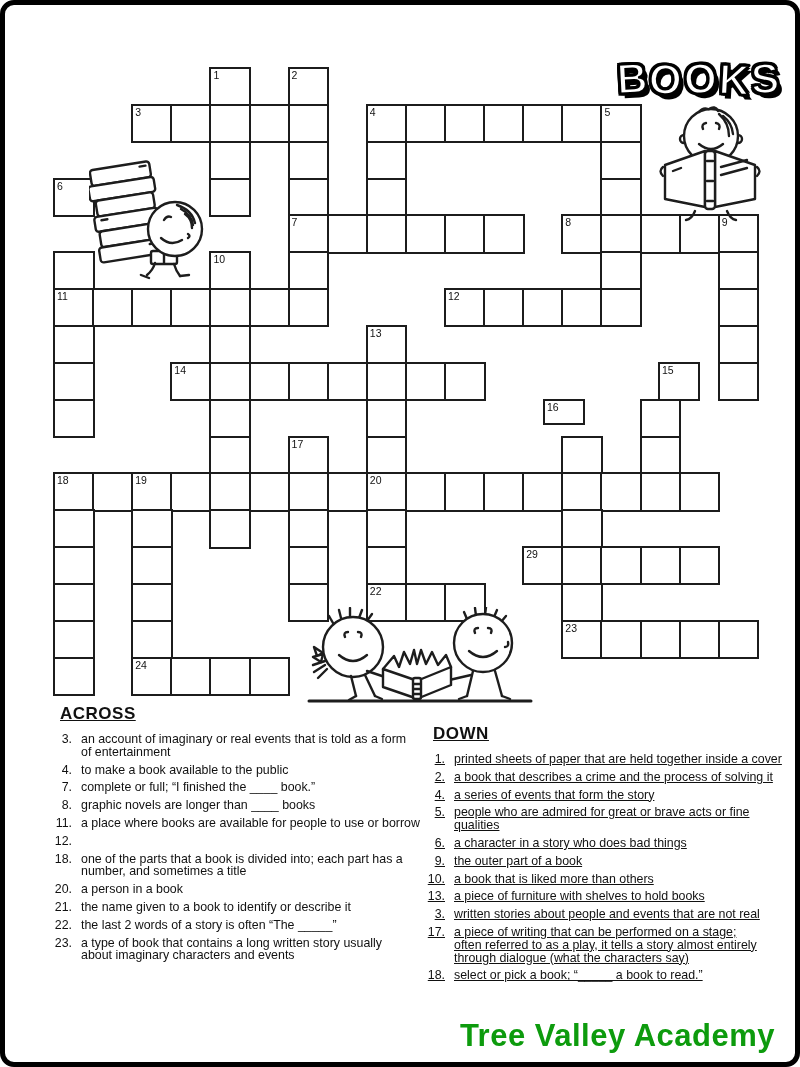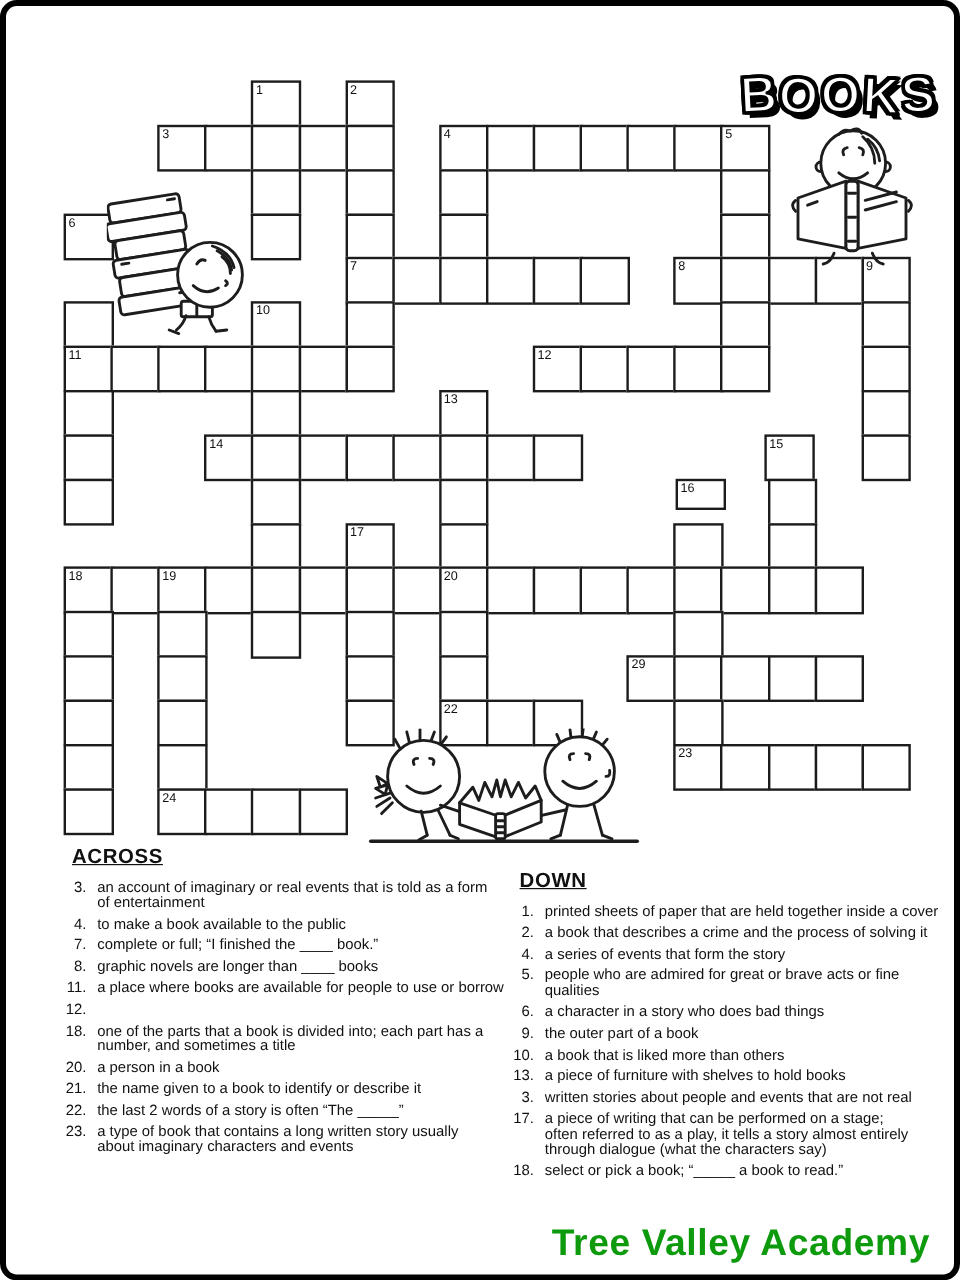--- a/index.html
+++ b/index.html
@@ -23,21 +23,21 @@
 
   
   .illu{position:absolute;}
   #illu-stack{left:84px;top:148px;width:122px;height:142px;}
   #illu-reader{left:645px;top:96px;width:120px;height:122px;}
   #illu-kids{left:294px;top:602px;width:244px;height:98px;}
 
   
   .clue-section{position:absolute;}
   #across-section{left:34px;top:699px;width:384px;}
-  #down-section{left:407px;top:719px;width:386px;}
+  #down-section{left:407px;top:719px;width:386px;text-decoration:underline;}
   .clue-heading{font-size:17px;font-weight:bold;text-decoration:underline;margin:0 0 9px 21px;letter-spacing:0.5px;}
   .clue-list{list-style:none;margin:0;padding:0;}
   .clue-list li{display:flex;margin-bottom:5px;}
   .cnum{width:33px;text-align:right;margin-right:9px;flex:none;font-size:12.4px;line-height:12.8px;font-weight:bold;font-weight:normal;}
   .ctext{font-size:12.4px;line-height:12.8px;white-space:pre-line;}
 
   .footer-brand{position:absolute;top:1013px;right:20px;font-size:31px;font-weight:bold;letter-spacing:0.5px;}
 </style>
 </head>
 <body>
@@ -133,28 +133,28 @@
       <div class="cell" style="left: 165.3px; top: 356.8px; width: 41.6px; height: 39.35px;">
         <span class="num">14</span>
       </div>
       <div class="cell" style="left: 204.4px; top: 356.8px; width: 41.6px; height: 39.35px;"></div>
       <div class="cell" style="left: 243.5px; top: 356.8px; width: 41.6px; height: 39.35px;"></div>
       <div class="cell" style="left: 282.6px; top: 356.8px; width: 41.6px; height: 39.35px;"></div>
       <div class="cell" style="left: 321.7px; top: 356.8px; width: 41.6px; height: 39.35px;"></div>
       <div class="cell" style="left: 360.8px; top: 356.8px; width: 41.6px; height: 39.35px;"></div>
       <div class="cell" style="left: 399.9px; top: 356.8px; width: 41.6px; height: 39.35px;"></div>
       <div class="cell" style="left: 439px; top: 356.8px; width: 41.6px; height: 39.35px;"></div>
-      <div class="cell" style="left: 632px; top: 356.8px; width: 41.6px; height: 39.35px;">
+      <div class="cell" style="left: 653px; top: 356.8px; width: 41.6px; height: 39.35px;">
         <span class="num">15</span>
       </div>
       <div class="cell" style="left: 712.7px; top: 356.8px; width: 41.6px; height: 39.35px;"></div>
       <div class="cell" style="left: 48px; top: 393.65px; width: 41.6px; height: 39.35px;"></div>
       <div class="cell" style="left: 204.4px; top: 393.65px; width: 41.6px; height: 39.35px;"></div>
       <div class="cell" style="left: 360.8px; top: 393.65px; width: 41.6px; height: 39.35px;"></div>
-      <div class="cell" style="left: 558px; top: 393.65px; width: 41.6px; height: 26px;">
+      <div class="cell" style="left: 538px; top: 393.65px; width: 41.6px; height: 26px;">
         <span class="num">16</span>
       </div>
       <div class="cell" style="left: 634.5px; top: 393.65px; width: 41.6px; height: 39.35px;"></div>
       <div class="cell" style="left: 204.4px; top: 430.5px; width: 41.6px; height: 39.35px;"></div>
       <div class="cell" style="left: 282.6px; top: 430.5px; width: 41.6px; height: 39.35px;">
         <span class="num">17</span>
       </div>
       <div class="cell" style="left: 360.8px; top: 430.5px; width: 41.6px; height: 39.35px;"></div>
       <div class="cell" style="left: 556.3px; top: 430.5px; width: 41.6px; height: 39.35px;"></div>
       <div class="cell" style="left: 634.5px; top: 430.5px; width: 41.6px; height: 39.35px;"></div>

